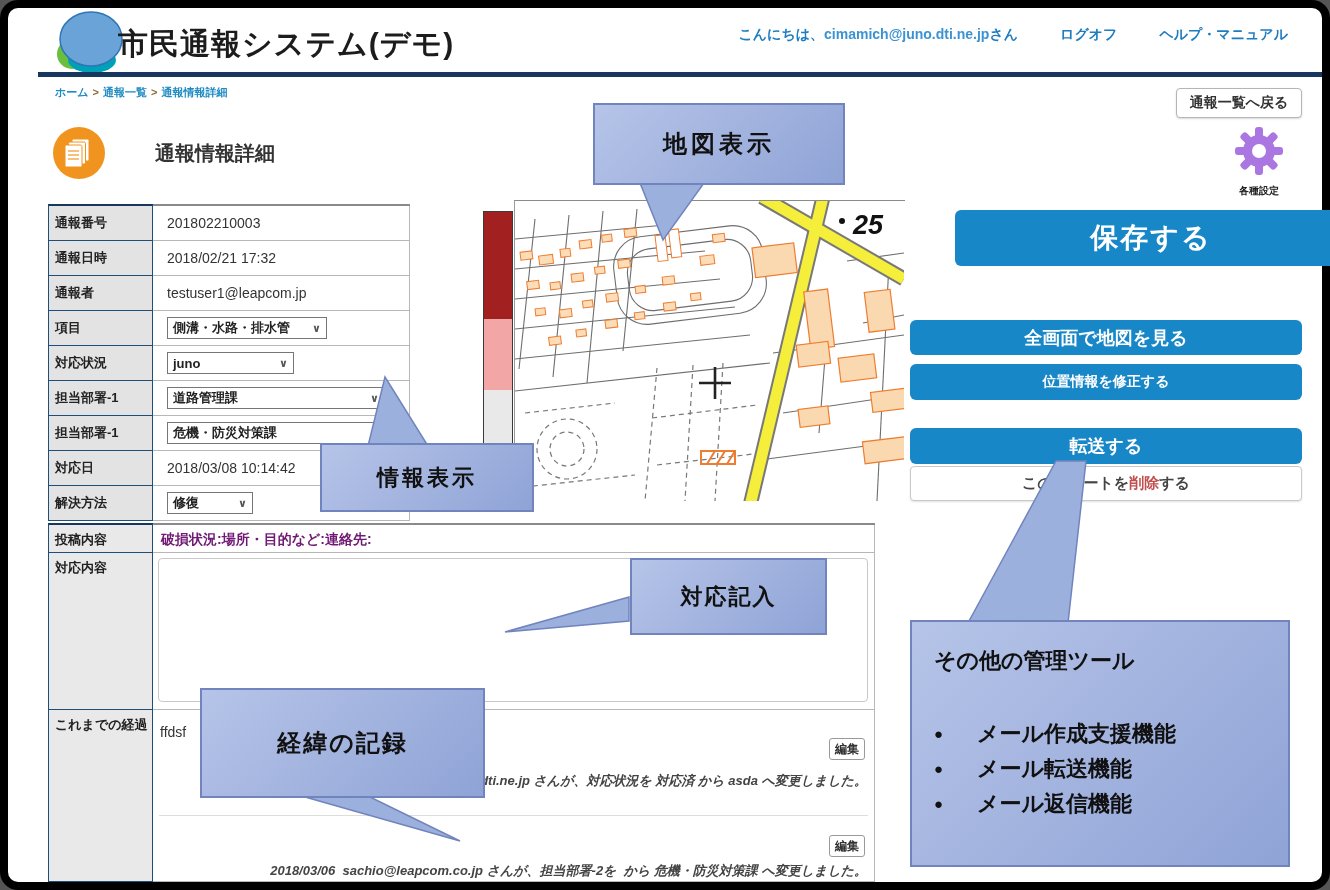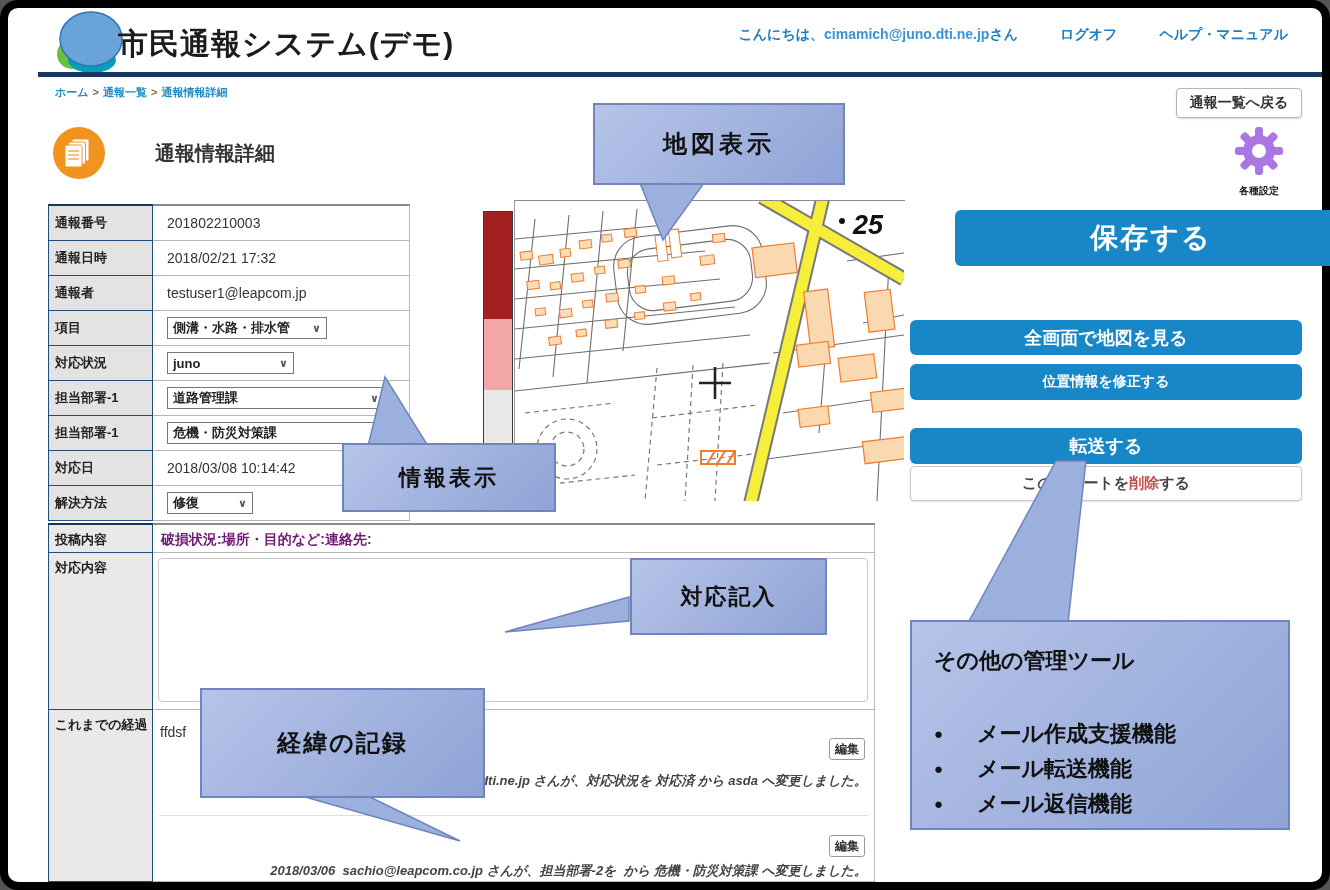--- a/index.html
+++ b/index.html
@@ -55,24 +55,24 @@
   .h28{height:28px}.h157{height:157px}.h172{height:172px}
   .textarea { position:absolute; left:5px; top:5px; right:6px; bottom:7px; border:1px solid #c9c9c9; border-radius:4px; background:#fff; }
   .draft { position:absolute; left:7px; top:14px; font-size:14px; color:#333; }
   .edit-btn { position:absolute; right:9px; width:36px; height:22px; background:#fff; border:1px solid #9a9a9a; border-radius:3px; font-size:12px; font-weight:bold; color:#333; display:flex; align-items:center; justify-content:center; cursor:pointer; }
   .hist-line { position:absolute; right:7px; font-size:13px; font-weight:bold; font-style:italic; color:#444; white-space:nowrap; }
   .hist-sep { position:absolute; left:6px; right:6px; top:105px; border-top:1px solid #ddd; }
 
   
   .callout { background:linear-gradient(135deg,#b6c4e8,#8fa3d6); border:2px solid #7184bd; color:#111; font-weight:bold; display:flex; align-items:center; justify-content:center; z-index:60; }
   .co-map  { left:593px; top:103px; width:252px; height:82px; font-size:24px; letter-spacing:4px; }
-  .co-info { left:342px; top:443px; width:214px; height:69px; font-size:22px; letter-spacing:3px; }
+  .co-info { left:320px; top:443px; width:214px; height:69px; font-size:22px; letter-spacing:3px; }
   .co-resp { left:630px; top:558px; width:197px; height:77px; font-size:22px; letter-spacing:2px; }
   .co-hist { left:200px; top:688px; width:285px; height:110px; font-size:24px; letter-spacing:2px; }
-  .co-tools { left:910px; top:620px; width:380px; height:210px; display:block; padding:24px 16px 0 22px; }
+  .co-tools { left:910px; top:620px; width:380px; height:247px; display:block; padding:24px 16px 0 22px; }
   .co-tools .t-title { font-size:22px; }
   .co-tools ul { list-style:none; margin-top:40px; }
   .co-tools li { display:flex; align-items:center; gap:34px; font-size:22px; line-height:35px; }
   .co-tools li .blt { font-size:15px; }
   .pointers { left:0; top:0; width:1330px; height:890px; z-index:55; pointer-events:none; }
 </style>
 </head>
 <body>
 
 <div class="screen">

